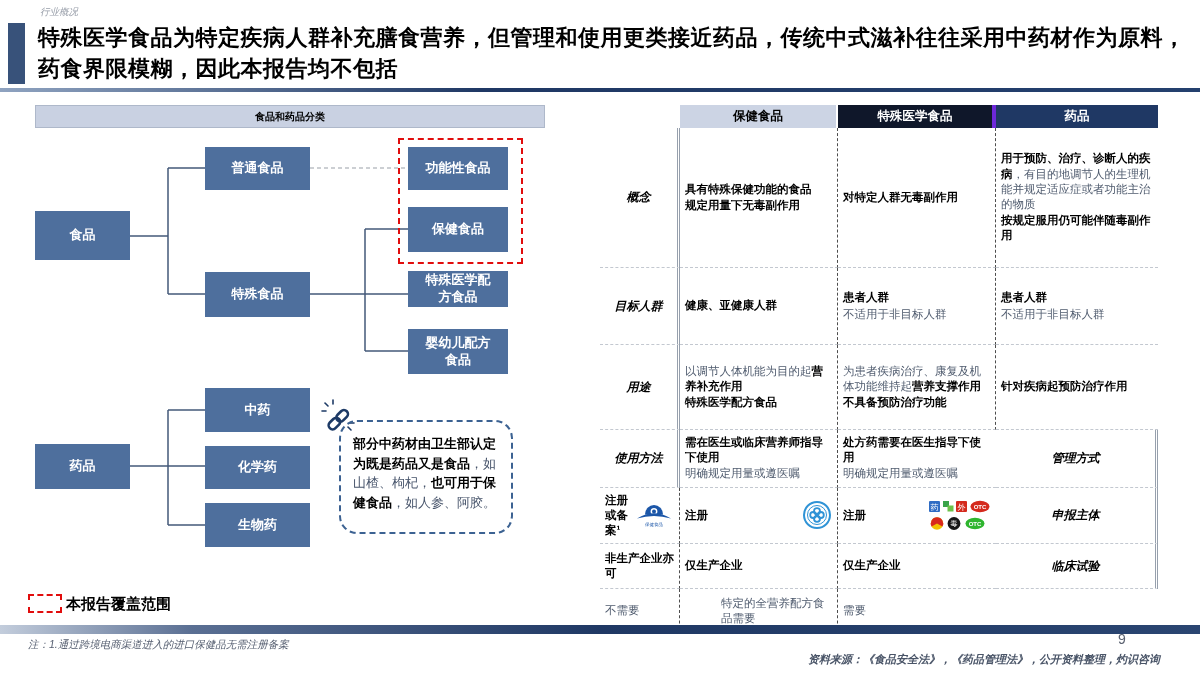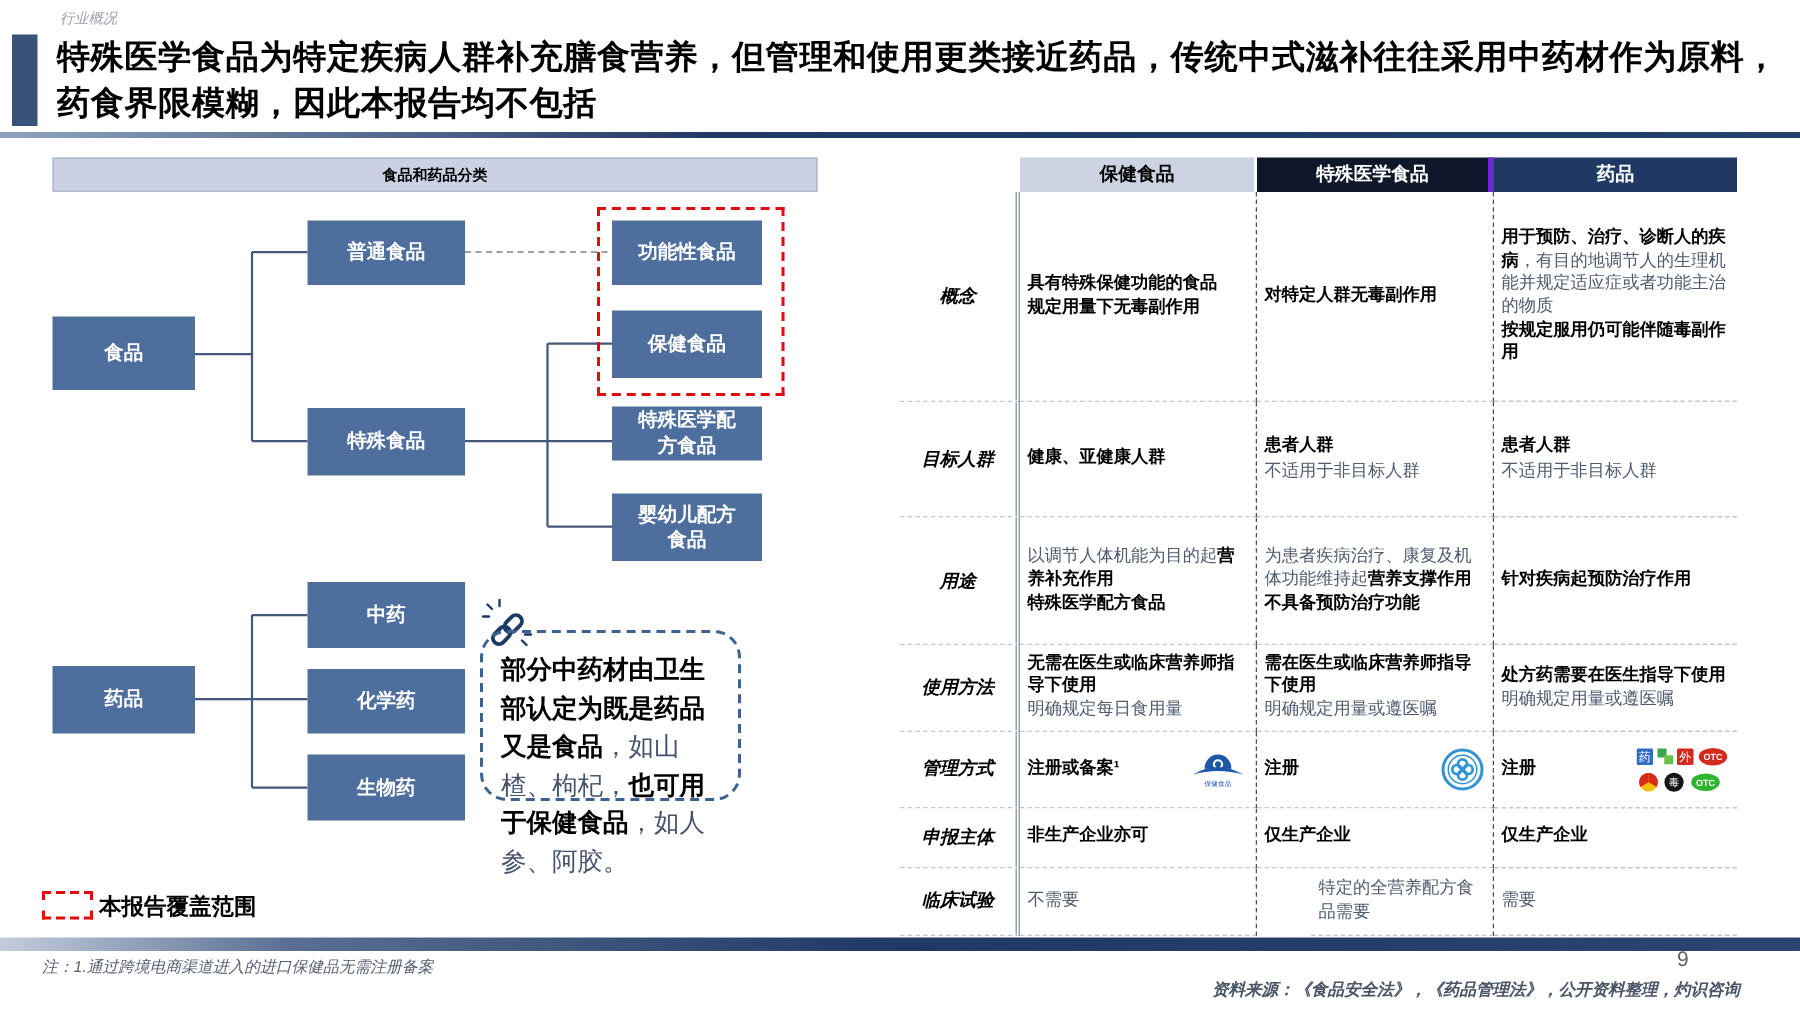--- a/index.html
+++ b/index.html
@@ -27,22 +27,22 @@
   #n-health{left:408px;top:207px;width:100px;height:45px}
   #n-fsmp{left:408px;top:271px;width:100px;height:36px;padding:2px 14px}
   #n-infant{left:408px;top:329px;width:100px;height:45px;padding:19px 16px}
   #n-drug{left:35px;top:444px;width:95px;height:45px}
   #n-tcm{left:205px;top:388px;width:105px;height:44px}
   #n-chem{left:205px;top:446px;width:105px;height:43px}
   #n-bio{left:205px;top:503px;width:105px;height:44px}
   .red-scope{left:398px;top:138px;width:121px;height:122px;border:2px dashed #e10d0d}
   #connectors{left:0;top:0;pointer-events:none}
 
-  .callout{left:320px;top:420px;width:174px;height:114px;border:2px dashed #3c6292;border-radius:18px;
-    box-sizing:border-box;padding:12px 10px 8px 12px;font-size:17px;line-height:1.5}
+  .callout{left:339px;top:420px;width:174px;height:114px;border:2px dashed #3c6292;border-radius:18px;
+    box-sizing:border-box;padding:12px 10px 8px 12px;font-size:13px;line-height:1.5}
   .callout .seg{color:#46536a}
   .callout .seg.b{color:#000;font-weight:bold}
   .link-ic{left:318px;top:396px;width:40px;height:40px}
 
   .legend-box{left:28px;top:594px;width:30px;height:15px;border:2px dashed #e10d0d}
   .legend-label{left:66px;top:595px;font-size:15px;font-weight:bold}
 
   
   #comparison-table{position:absolute;left:600px;top:105px;width:558px;display:grid;
     grid-template-columns:80px 158px 158px 162px}
@@ -174,26 +174,20 @@
         <div class="line"><span class="r">为患者疾病治疗、康复及机体功能维持起</span><span class="b">营养支撑作用</span></div>
         <div class="line"><span class="b">不具备预防治疗功能</span></div>
       </div>
     </div>
     <div class="td" style="min-height: 85px;">
       <div class="cell-text">
         <div class="line"><span class="b">针对疾病起预防治疗作用</span></div>
       </div>
     </div>
     <div class="tl" style="min-height: 57px;">使用方法</div>
-    <div class="td sep" style="min-height: 57px;">
-      <div class="cell-text">
-        <div class="line"><span class="b">无需在医生或临床营养师指导下使用</span></div>
-        <div class="line"><span class="r">明确规定每日食用量</span></div>
-      </div>
-    </div>
     <div class="td sep" style="min-height: 57px;">
       <div class="cell-text">
         <div class="line"><span class="b">需在医生或临床营养师指导下使用</span></div>
         <div class="line"><span class="r">明确规定用量或遵医嘱</span></div>
       </div>
     </div>
     <div class="td" style="min-height: 57px;">
       <div class="cell-text">
         <div class="line"><span class="b">处方药需要在医生指导下使用</span></div>
         <div class="line"><span class="r">明确规定用量或遵医嘱</span></div>

